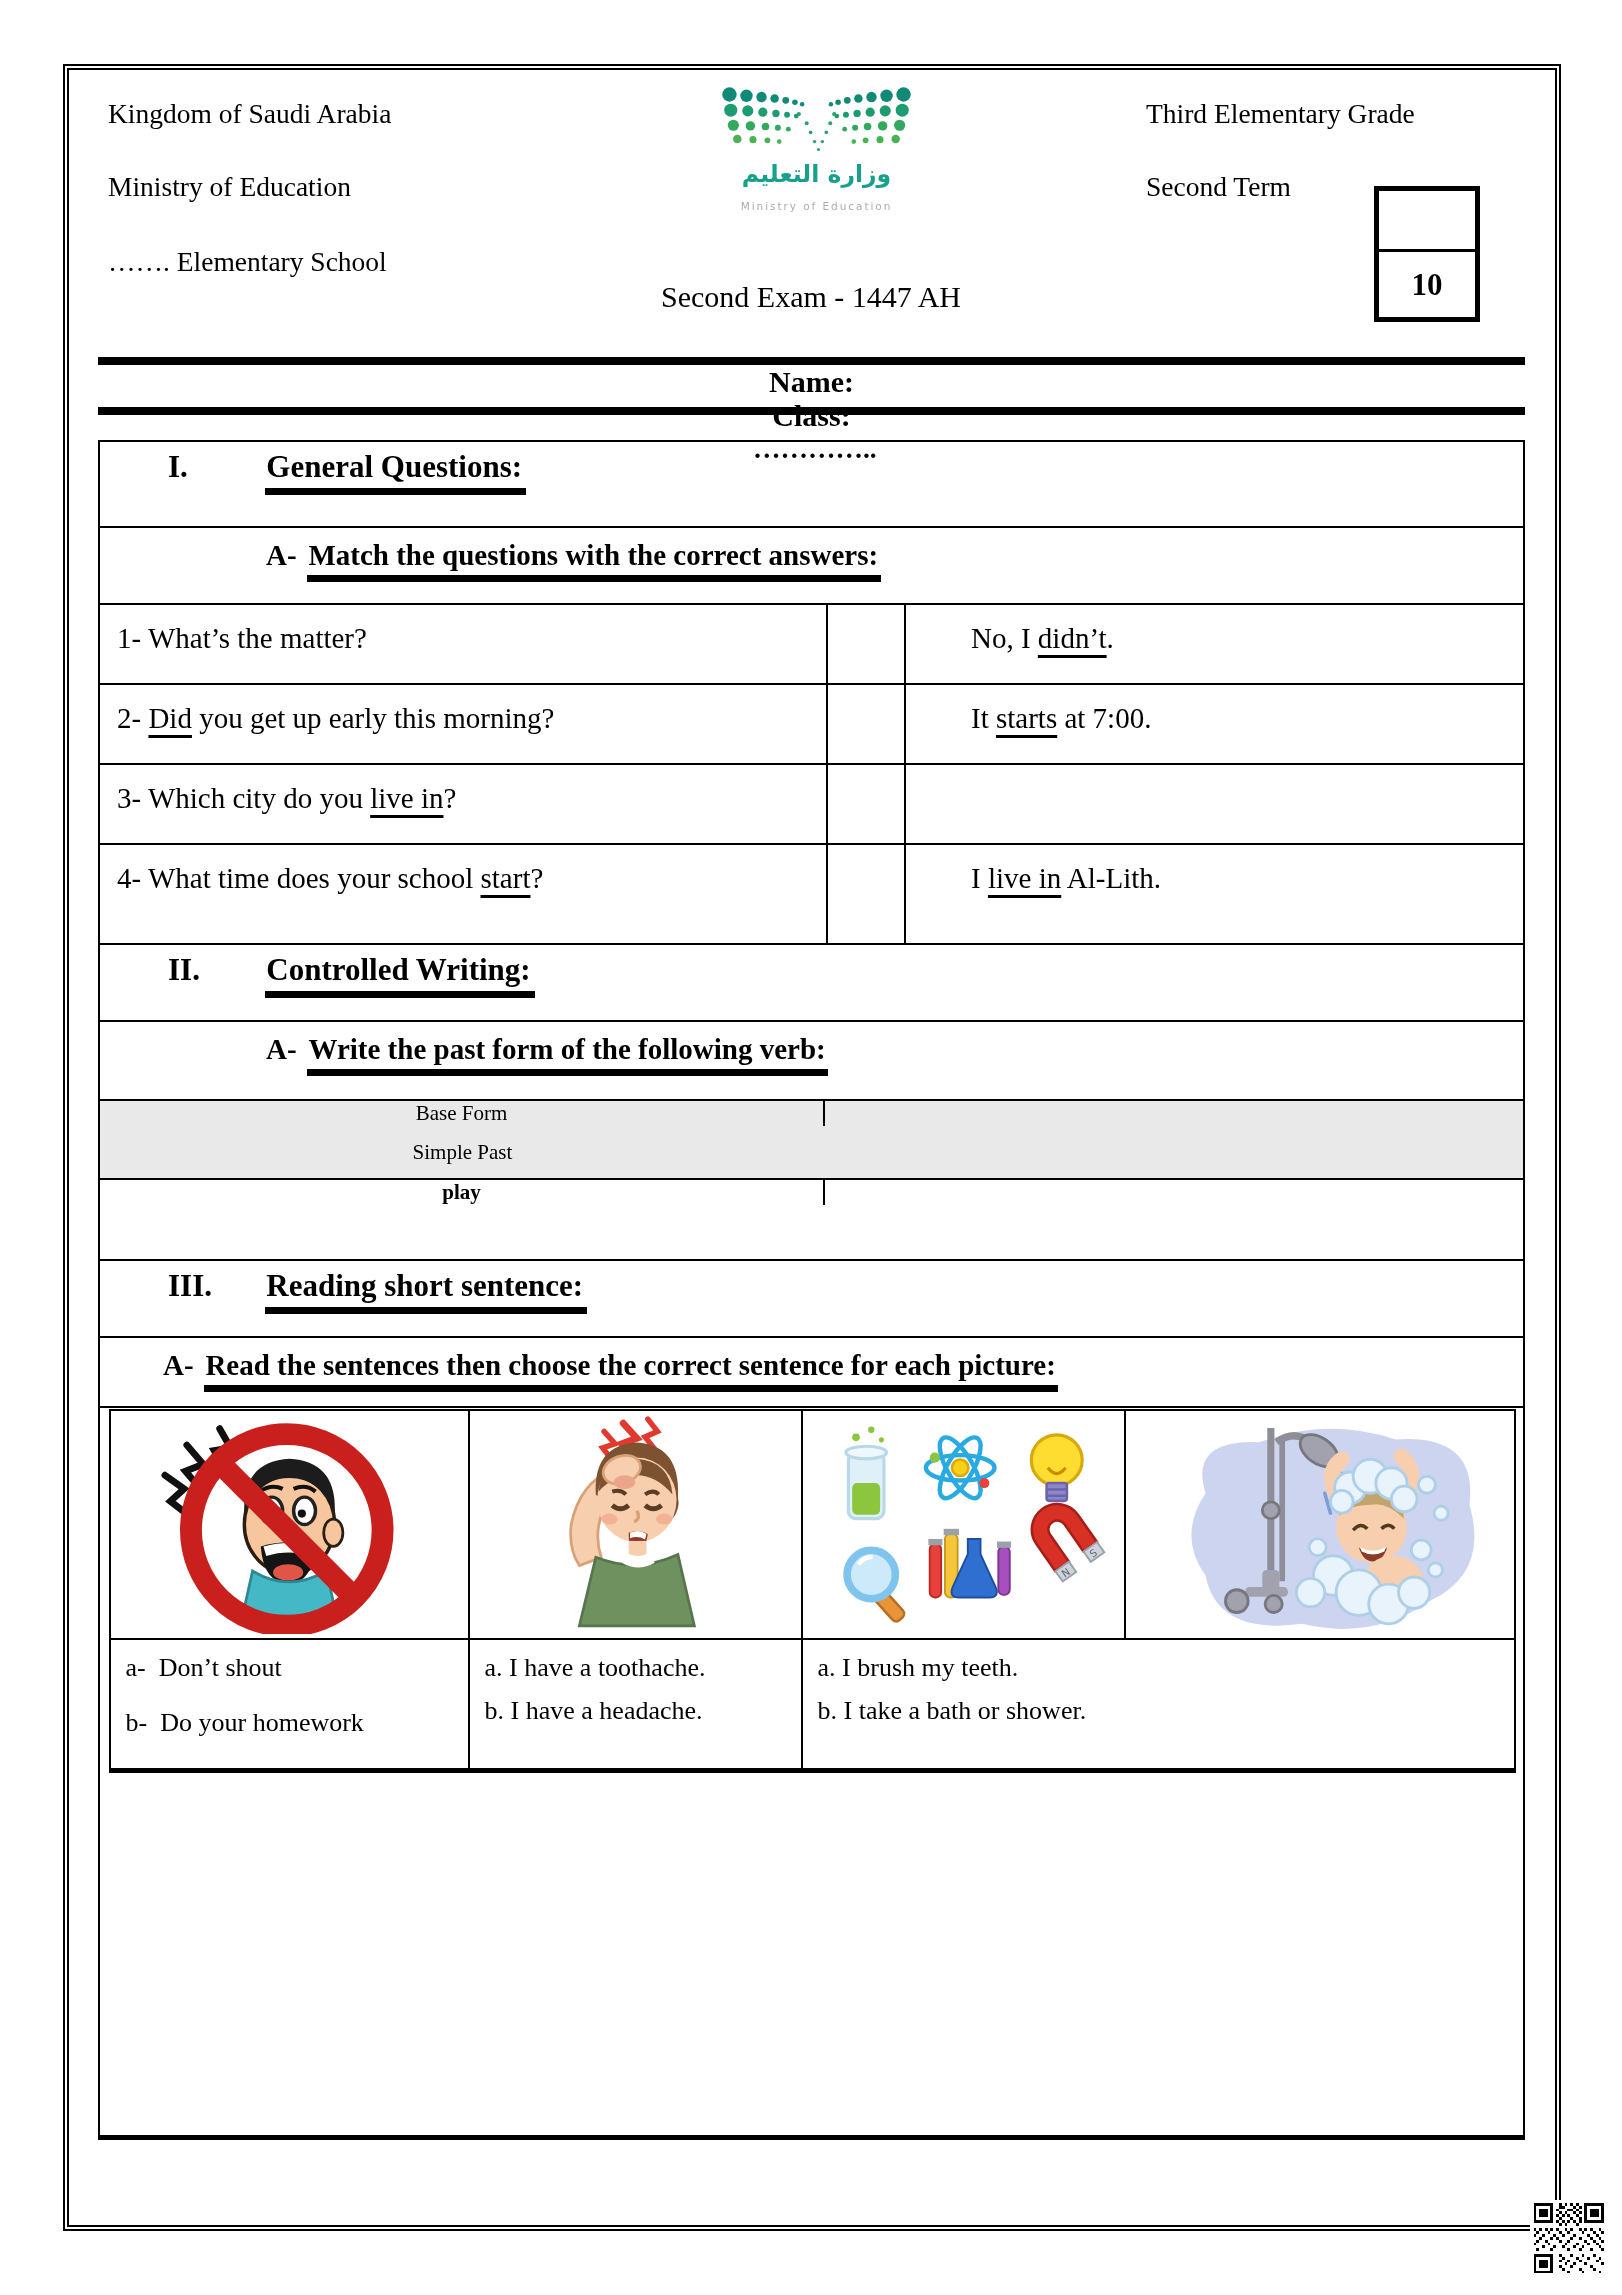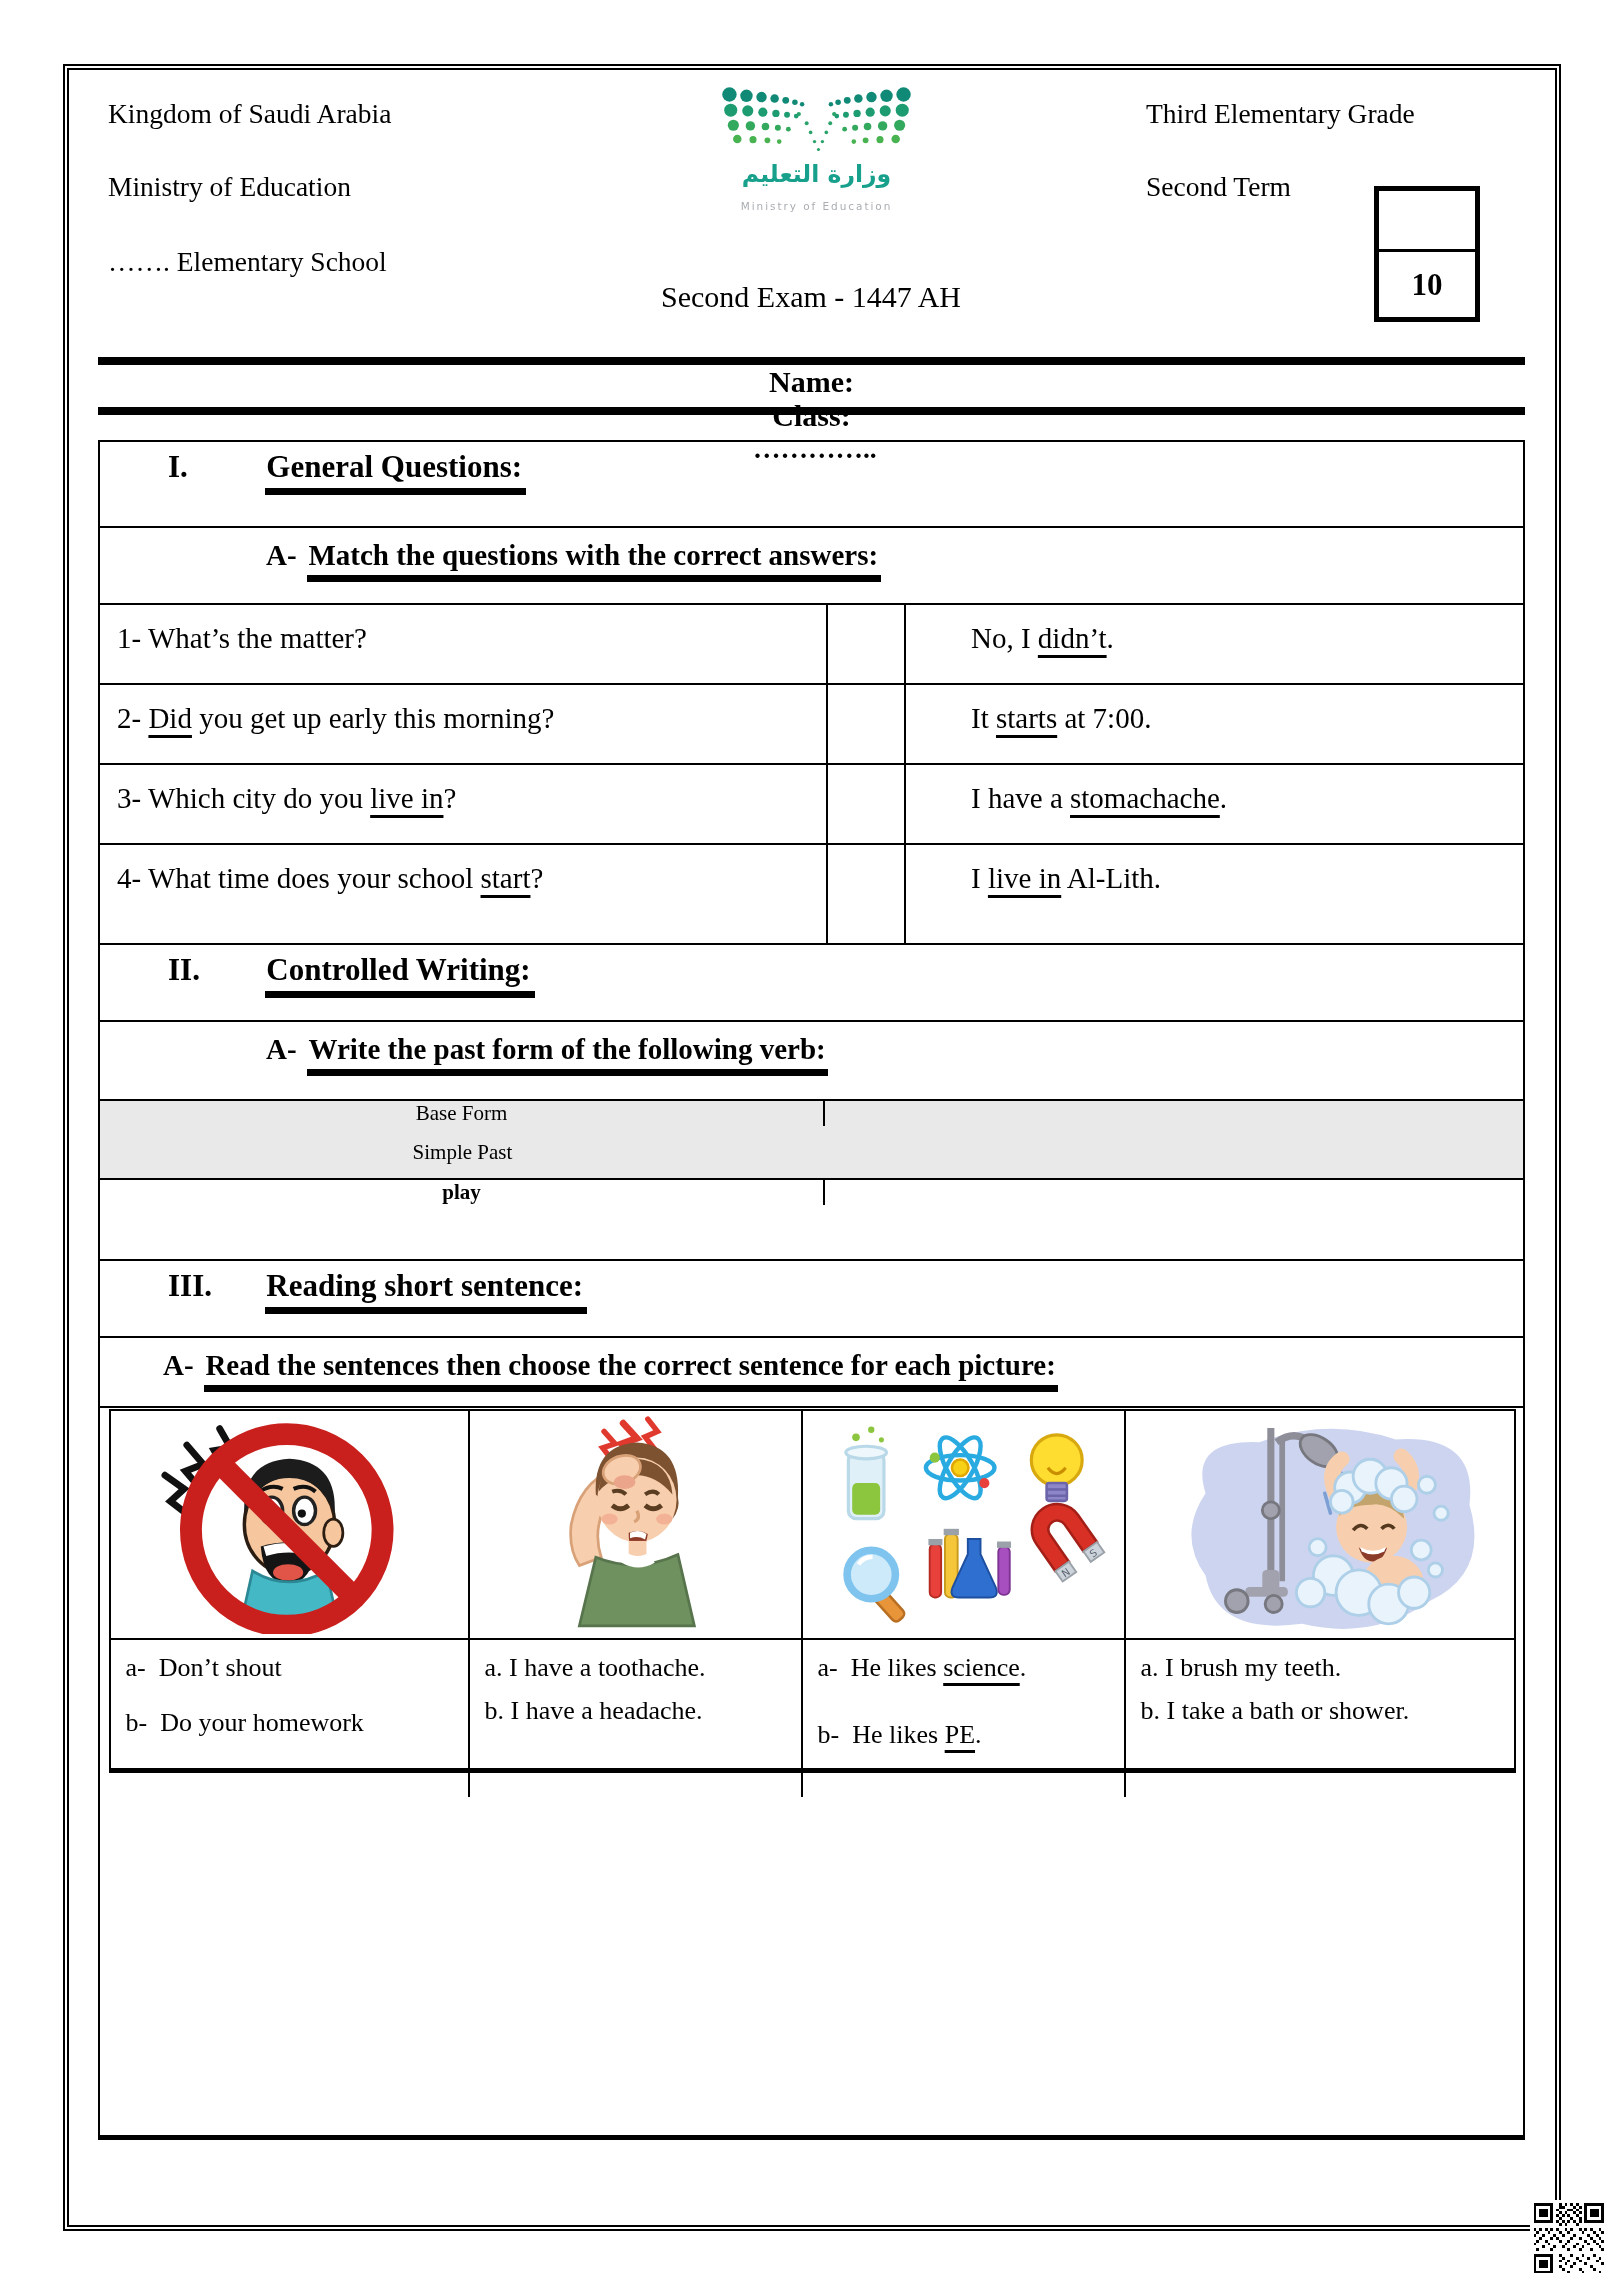--- a/index.html
+++ b/index.html
@@ -197,21 +197,20 @@
     <div class="acell"><span>No, I </span><span class="u">didn’t</span><span>.</span></div>
   </div>
   <div class="row qrow" style="height:80px">
     <div class="qcell"><span>2- </span><span class="u">Did</span><span> you get up early this morning?</span></div>
     <div class="gapcell"></div>
     <div class="acell"><span>It </span><span class="u">starts</span><span> at 7:00.</span></div>
   </div>
   <div class="row qrow" style="height:80px">
     <div class="qcell"><span>3- Which city do you </span><span class="u">live in</span><span>?</span></div>
     <div class="gapcell"></div>
-    <div class="acell"><span>I have a </span><span class="u">stomachache</span><span>.</span></div>
   </div>
   <div class="row qrow" style="height:100px">
     <div class="qcell"><span>4- What time does your school </span><span class="u">start</span><span>?</span></div>
     <div class="gapcell"></div>
     <div class="acell"><span>I </span><span class="u">live in</span><span> Al-Lith.</span></div>
   </div>
 
   <div class="row sec" style="height:77px">
     <span class="secnum">II.</span>
     <span class="sectitle">Controlled Writing:</span>
@@ -401,24 +400,20 @@
 
       <div class="optsrow">
         <div class="optcell p1 g1">
           <div class="optline"><span>a-  Don’t shout</span></div>
           <div class="optline"><span>b-  Do your homework</span></div>
         </div>
         <div class="optcell p2 g2">
           <div class="optline"><span>a. I have a toothache.</span></div>
           <div class="optline"><span>b. I have a headache.</span></div>
         </div>
-        <div class="optcell p3 g3">
-          <div class="optline"><span>a-  He likes </span><span class="u">science</span><span>.</span></div>
-          <div class="optline"><span>b-  He likes </span><span class="u">PE</span><span>.</span></div>
-        </div>
         <div class="optcell p4 g4">
           <div class="optline"><span>a. I brush my teeth.</span></div>
           <div class="optline"><span>b. I take a bath or shower.</span></div>
         </div>
       </div>
     </div>
   </div>
 </div>
 
 <div class="qr">

